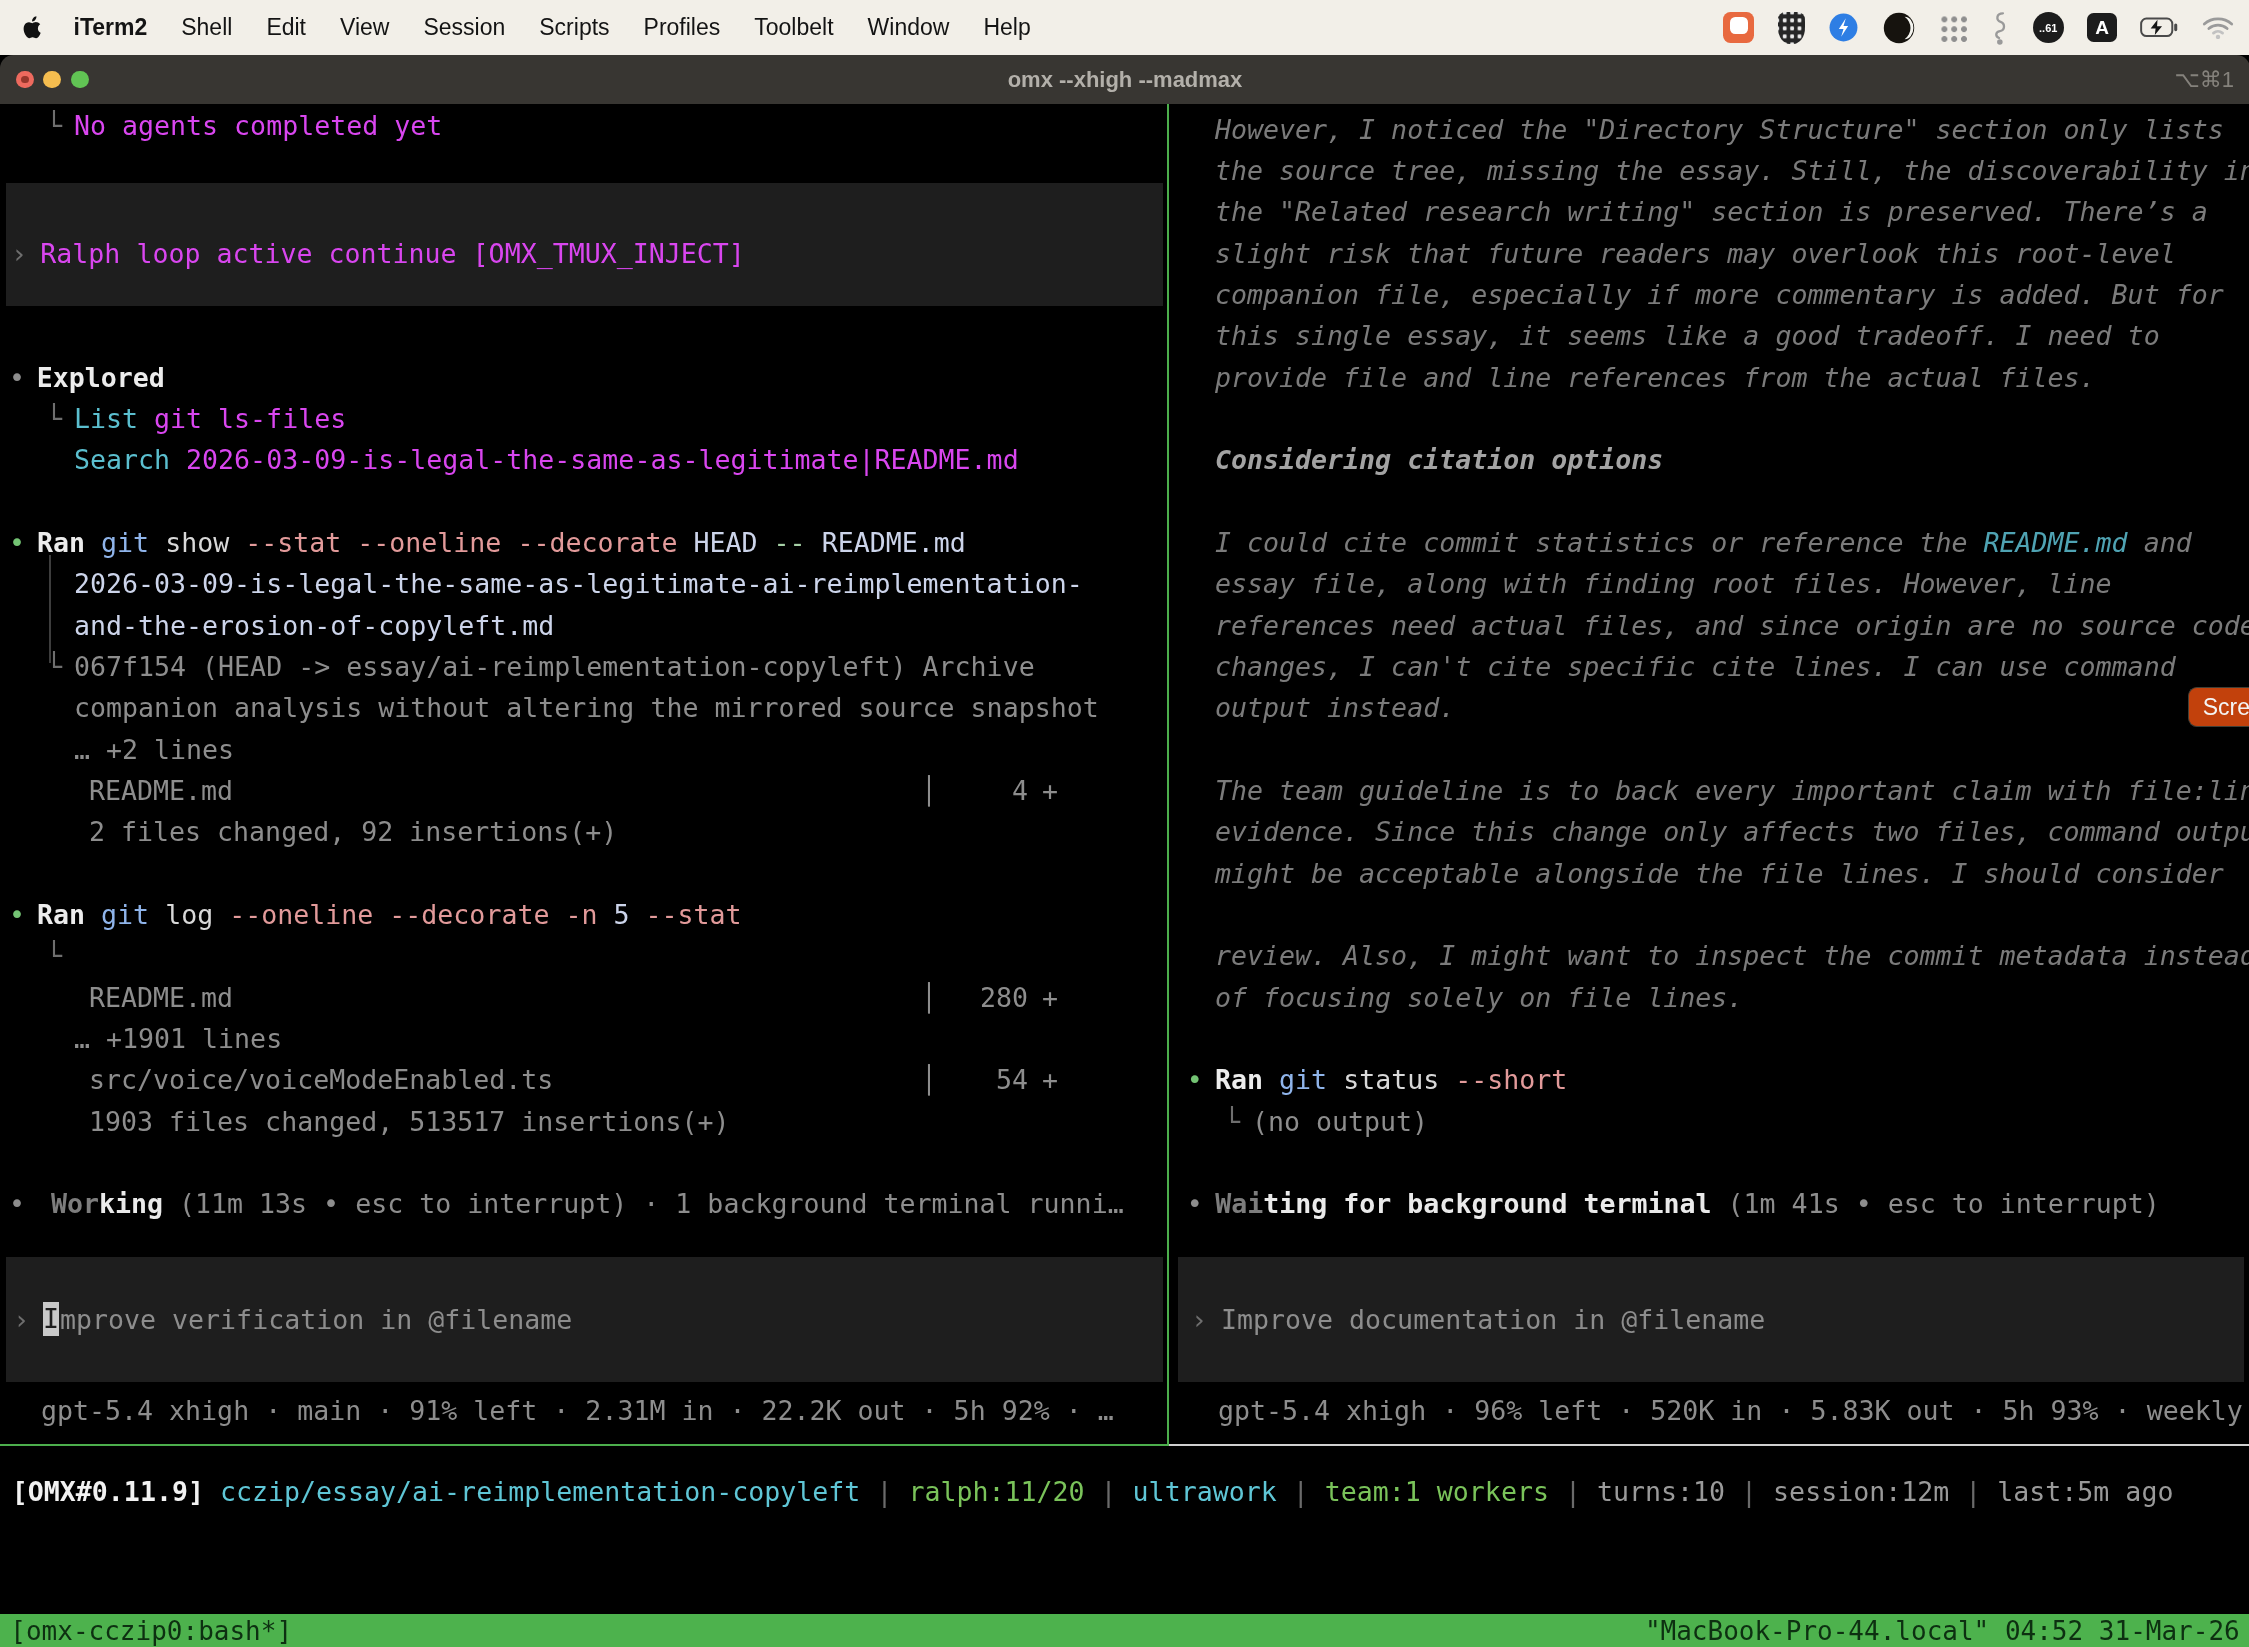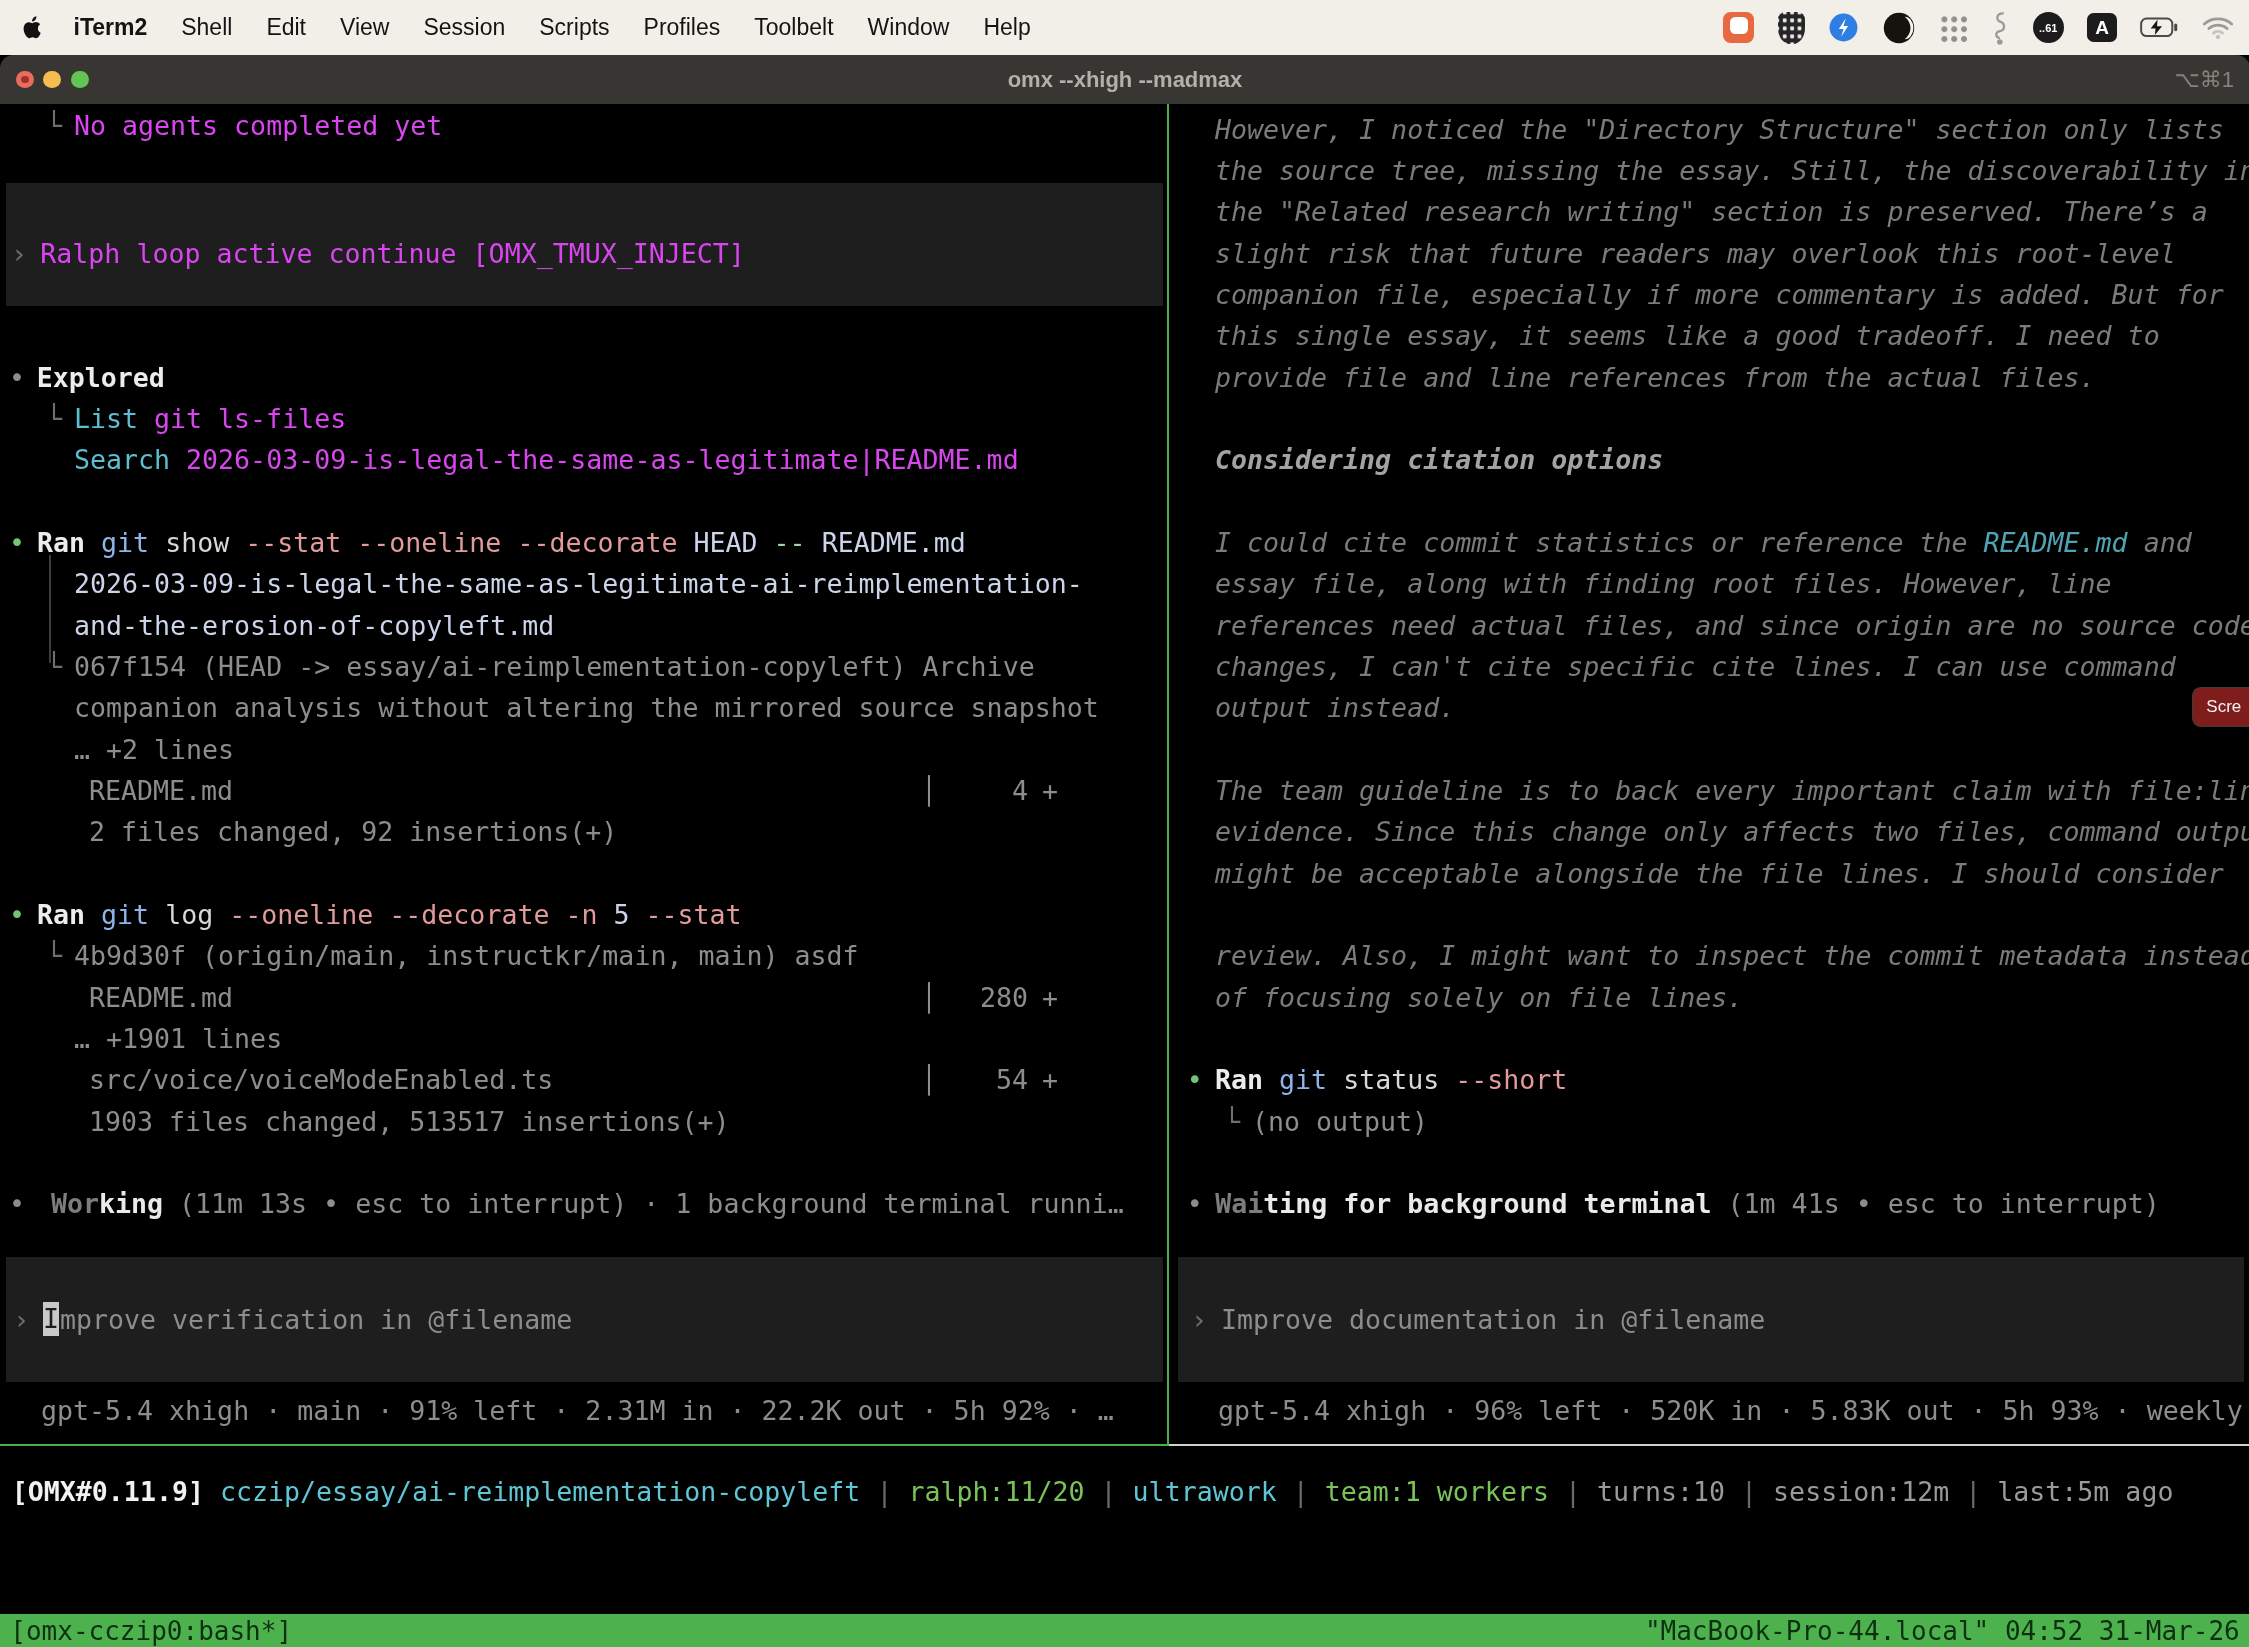--- a/index.html
+++ b/index.html
@@ -48,21 +48,21 @@
   .itlink{font-style:italic;color:#4fa3b3}
   .tok-bold{color:#ececec;font-weight:bold}.tok-blue{color:#8fb4ea}.tok-w{color:#d8d8d8}
   .tok-pink{color:#e29a9a}.tok-lav{color:#ccd4ea}.tok-grn{color:#a6d0a6}
   .tok-white{color:#f2f2f2;font-weight:bold}.tok-cyan{color:#5fc6d6}.tok-sep{color:#6a6a6a}
   .tok-green{color:#7ac35a}.tok-gray{color:#9a9a9a}
 
   .vdiv{position:absolute;left:1167px;top:0;width:2.2px;height:1343px;background:#4cae4c;}
   .hborder-l{position:absolute;left:0;top:1341px;width:1167px;height:2.2px;background:#4cae4c;}
   .hborder-r{position:absolute;left:1169px;top:1341px;right:0;height:2.2px;background:#cfcfcf;}
 
-  .tooltip{position:absolute;right:0;top:584px;height:40px;min-width:58px;background:#7f1d1d;border:1.5px solid #403f36;border-right:none;border-radius:8.9px 0 0 8.9px;color:#f4f4f4;font-family:"Liberation Sans",sans-serif;font-size:17px;display:flex;align-items:center;padding-left:13.3px;box-sizing:border-box;}
+  .tooltip{position:absolute;right:0;top:584px;height:40px;min-width:58px;background:#c2410c;border:1.5px solid #403f36;border-right:none;border-radius:8.9px 0 0 8.9px;color:#f4f4f4;font-family:"Liberation Sans",sans-serif;font-size:23px;display:flex;align-items:center;padding-left:13.3px;box-sizing:border-box;}
 
   .omxline{position:absolute;left:11.8px;top:1372px;white-space:pre;}
 
   .tmuxbar{position:absolute;left:0;right:0;top:1614px;height:34px;background:#4db24d;color:#0d3011;display:flex;align-items:center;justify-content:space-between;padding:0 10.3px;box-sizing:border-box;font-size:26px;}
 </style>
 </head>
 <body>
 
 <div class="menubar">
   <span class="apple-wrap">
@@ -158,21 +158,20 @@
     <div class="r dim" style="top:630px;left:74px">… +2 lines</div>
     <div class="r dim" style="top:671px;left:89px">README.md</div>
     <div class="r dim" style="top:671px;left:921px">│</div>
     <div class="r dim statnum" style="top:671px;left:939px">4</div>
     <div class="r dim" style="top:671px;left:1042px">+</div>
     <div class="r dim" style="top:712px;left:89px">2 files changed, 92 insertions(+)</div>
 
     <div class="r grnb" style="top:795px;left:8.9px">•</div>
     <div class="r" style="top:795px;left:37px"><span class="tok-bold">Ran</span> <span class="tok-blue">git</span> <span class="tok-w">log</span> <span class="tok-pink">--oneline</span> <span class="tok-pink">--decorate</span> <span class="tok-pink">-n</span> <span class="tok-lav">5</span> <span class="tok-pink">--stat</span></div>
     <div class="r dim2" style="top:836px;left:46px">└</div>
-    <div class="r dim" style="top:836px;left:74px">4b9d30f (origin/main, instructkr/main, main) asdf</div>
     <div class="r dim" style="top:878px;left:89px">README.md</div>
     <div class="r dim" style="top:878px;left:921px">│</div>
     <div class="r dim statnum" style="top:878px;left:939px">280</div>
     <div class="r dim" style="top:878px;left:1042px">+</div>
     <div class="r dim" style="top:919px;left:74px">… +1901 lines</div>
     <div class="r dim" style="top:960px;left:89px">src/voice/voiceModeEnabled.ts</div>
     <div class="r dim" style="top:960px;left:921px">│</div>
     <div class="r dim statnum" style="top:960px;left:939px">54</div>
     <div class="r dim" style="top:960px;left:1042px">+</div>
     <div class="r dim" style="top:1002px;left:89px">1903 files changed, 513517 insertions(+)</div>

